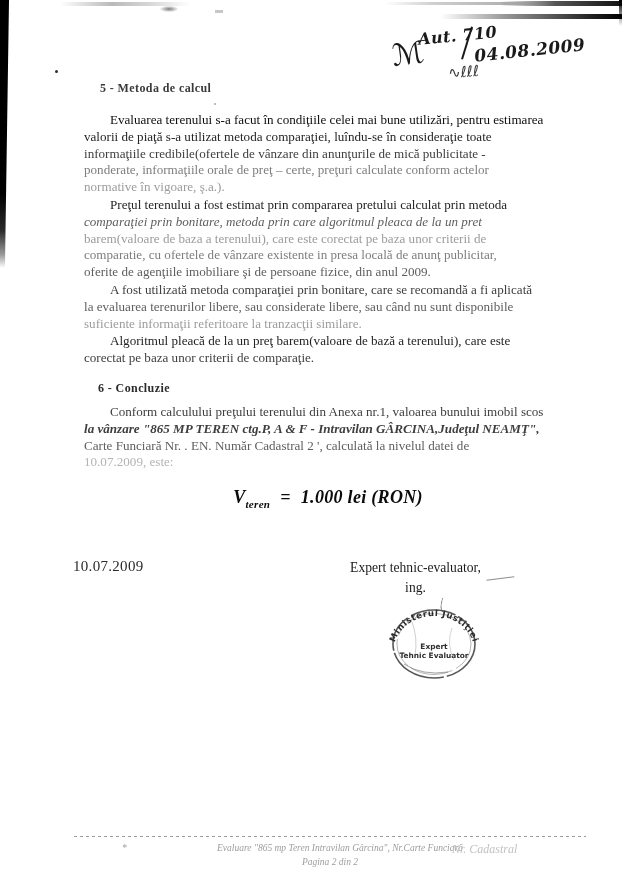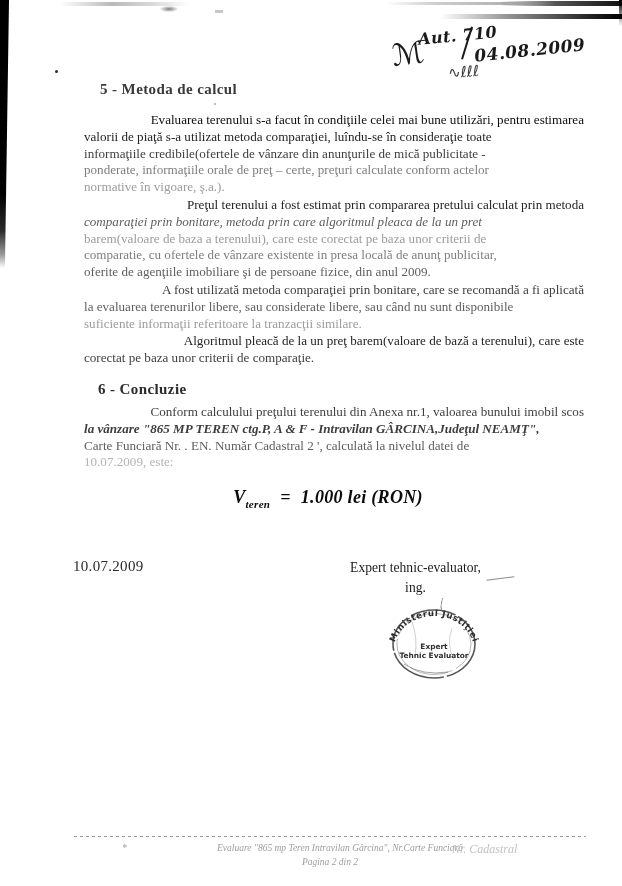--- a/index.html
+++ b/index.html
@@ -105,38 +105,38 @@
     color: #3c3c3c;
     transform: rotate(-4deg);
     font-family: "DejaVu Sans", sans-serif;
   }
 
   
   .section-heading {
     position: absolute;
     font-family: "Liberation Serif", serif;
     font-weight: bold;
-    font-size: 15px;
+    font-size: 12px;
     letter-spacing: 0.4px;
     white-space: nowrap;
   }
   #h-metoda { left: 100px; top: 81px; color: #3a3a3a; }
   #h-concluzie { left: 98px; top: 381px; color: #2b2b2b; }
 
   .para {
     position: absolute;
     width: 500px;
     font-family: "Liberation Serif", serif;
     font-size: 13.1px;
     line-height: 16.8px;
     text-align: left;
     color: #141414;
   }
   .para .ln { display: block; white-space: nowrap; }
-  .indent { padding-left: 26px; text-align: right; }
+  .indent { padding-left: 26px; }
   .it { font-style: italic; }
   .bd { font-weight: bold; }
 
   
   .f0 { color: #0d0d0d; }
   .f1 { color: #242424; }
   .f2 { color: #3e3e3e; }
   .f3 { color: #5e5e5e; }
   .f4 { color: #7e7e7e; }
   .f5 { color: #9c9c9c; }

